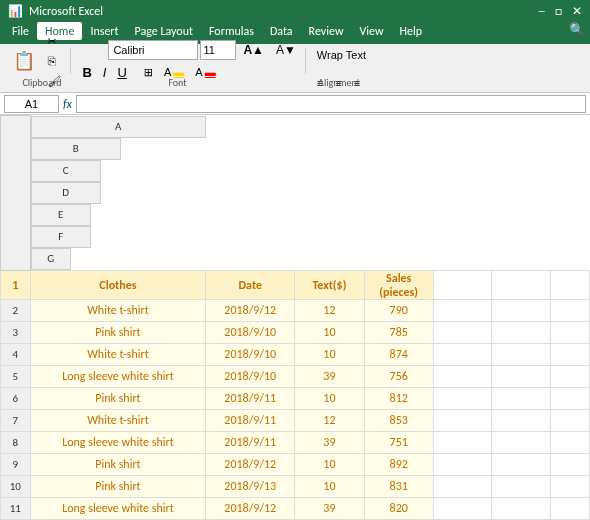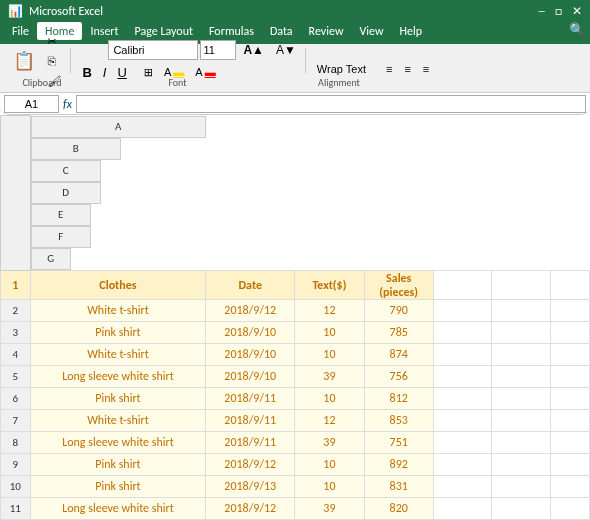--- a/index.html
+++ b/index.html
@@ -104,21 +104,20 @@
 
     
     .formula-bar {
       display: flex;
       align-items: center;
       height: 22px;
       border-bottom: 1px solid #ccc;
       padding: 0 4px;
       gap: 4px;
       background: white;
-      border-radius: 9px;
     }
     .name-box {
       width: 55px;
       height: 18px;
       border: 1px solid #aaa;
       padding: 0 4px;
       font-size: 11px;
       text-align: center;
     }
     .formula-input {
@@ -273,21 +272,21 @@
           <button class="ribbon-btn underline-btn">U</button>
           <div class="ribbon-divider"></div>
           <button class="ribbon-btn">⊞</button>
           <button class="ribbon-btn">A<span style="text-decoration:underline;color:gold;">▬</span></button>
           <button class="ribbon-btn">A<span style="text-decoration:underline;color:red;">▬</span></button>
         </div>
       </div>
     </div>
 
     <div class="ribbon-group">
-      <div style="display:flex;flex-direction:row;gap:10px;margin-top:16px;">
+      <div style="display:flex;flex-direction:column;gap:10px;margin-top:16px;">
         <div style="display:flex;align-items:center;gap:2px;">
           <button class="ribbon-btn" style="font-size:11px;">Wrap Text</button>
         </div>
         <div style="display:flex;align-items:center;gap:2px;">
           <button class="ribbon-btn">≡</button>
           <button class="ribbon-btn">≡</button>
           <button class="ribbon-btn">≡</button>
         </div>
       </div>
     </div>

